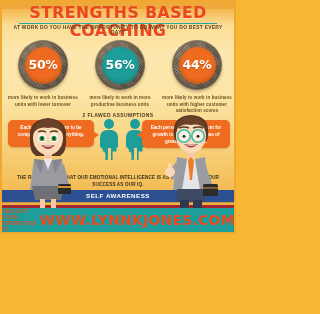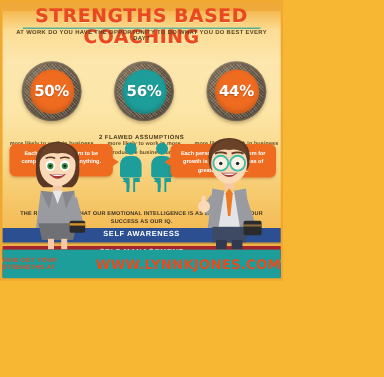--- a/index.html
+++ b/index.html
@@ -32,21 +32,21 @@
   }
   .subtitle{
     position:absolute;top:23px;left:10px;right:10px;text-align:center;
     font-size:4.9px;font-weight:bold;letter-spacing:.28px;color:#5a4426;
   }
   
   .circles{position:absolute;top:33px;left:0;right:0;height:72px;}
   .stat{position:absolute;top:0;width:78px;text-align:center;}
   .stat.s0{left:2px;} .stat.s1{left:79px;} .stat.s2{left:156px;}
   .ring{
-    width:50px;height:50px;border-radius:50%;margin:16px auto;
+    width:50px;height:50px;border-radius:50%;margin:5px auto;
     background:
       radial-gradient(circle at 35% 28%,#8b7a62 0%,#6e5f4a 45%,#4b4034 100%);
     box-shadow:0 2px 3px rgba(90,60,20,.35), inset 0 0 0 1px rgba(255,255,255,.12);
     display:flex;align-items:center;justify-content:center;
     position:relative;
   }
   .ring::before{
     content:"";position:absolute;inset:2px;border-radius:50%;
     background-image:
       repeating-linear-gradient(45deg,rgba(255,255,255,.18) 0 1px,transparent 1px 2px),
@@ -131,21 +131,21 @@
   
   .footer{
     position:absolute;left:0;right:0;bottom:0;height:24px;background:#1e9e9a;
     display:flex;align-items:center;justify-content:center;z-index:8;
   }
   .footer .pre{
     font-size:5.3px;font-weight:bold;color:#e8491f;letter-spacing:.3px;
     margin-right:3px;
   }
   .footer .url{
-    font-size:11px;font-weight:bold;color:#e8491f;letter-spacing:.2px;
+    font-size:14px;font-weight:bold;color:#e8491f;letter-spacing:.2px;
     font-family:"DejaVu Sans",sans-serif;
   }
 </style>
 </head>
 <body>
 
 <div id="poster">
 
   <div class="topband"></div>
 

